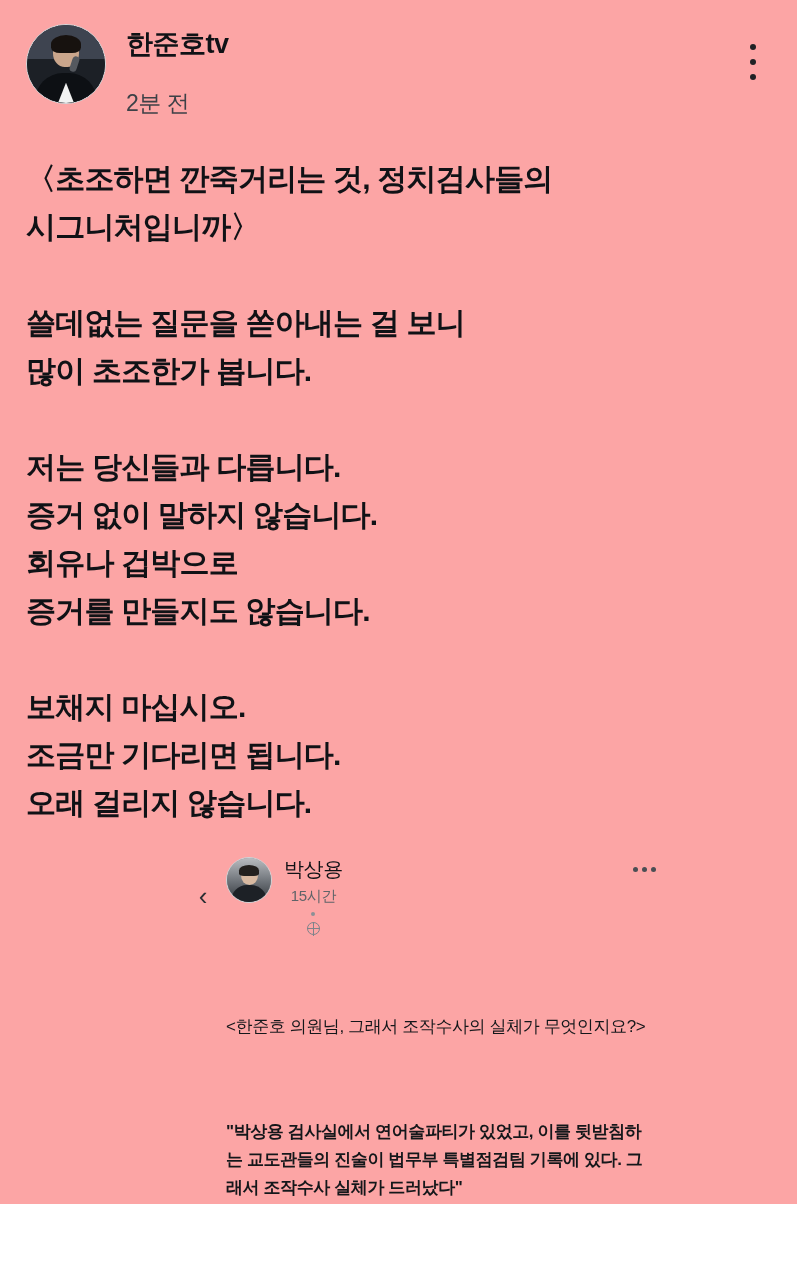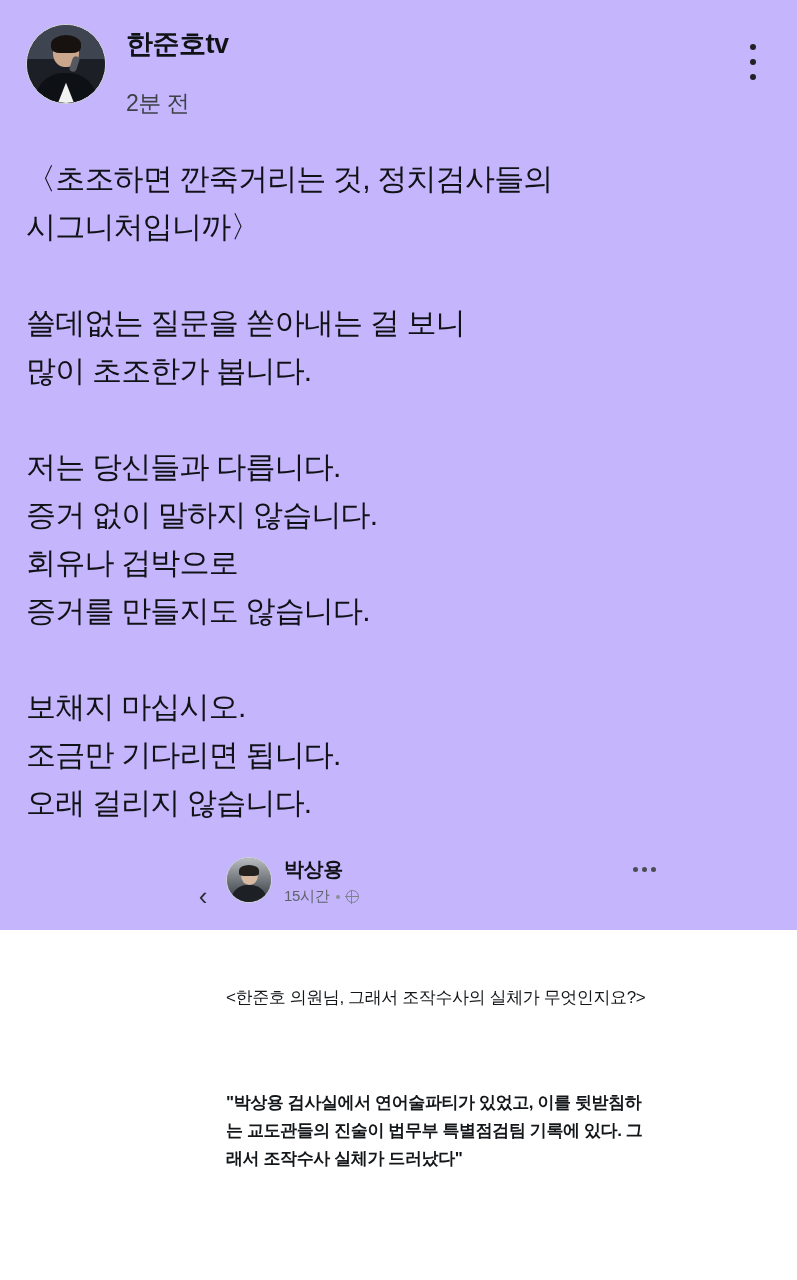--- a/index.html
+++ b/index.html
@@ -10,22 +10,22 @@
   body {
     font-family: "Liberation Sans", sans-serif;
     width: 797px;
     height: 1280px;
     position: relative;
     overflow: hidden;
     color: #0f1419;
   }
   .page {
     width: 797px;
-    height: 930px;
-    background: #c4b5fd;
+    height: 1204px;
+    background: #fca5a5;
     position: relative;
     box-sizing: border-box;
   }
 
   
   .post-header {
     display: flex;
     align-items: flex-start;
     padding: 24px 26px 0 26px;
     position: relative;
@@ -140,20 +140,21 @@
 
   
   .post-body {
     padding: 36px 26px 0 26px;
     font-size: 30px;
     line-height: 1.6;
     letter-spacing: -0.8px;
     color: #101216;
     white-space: pre-wrap;
     word-break: keep-all;
+    font-weight: bold;
   }
 
   
   .quote-wrap {
     margin: 30px 0 0 0;
     padding: 0 26px 0 26px;
     display: flex;
     align-items: flex-start;
   }
   .quote-back-icon {
@@ -221,33 +222,34 @@
     height: 40%;
     margin-left: -18px;
     border-radius: 16px 16px 0 0;
     background: #1d2126;
   }
   .q-meta {
     margin-left: 12px;
   }
   .q-name {
     font-size: 20px;
-    font-weight: bold;
+    font-weight: normal;
     color: #101216;
     letter-spacing: -0.4px;
     line-height: 1.2;
   }
   .q-sub {
     font-size: 15px;
     color: #5f6368;
     margin-top: 6px;
     display: flex;
     align-items: center;
     gap: 6px;
     letter-spacing: -0.3px;
+    flex-direction: column;
   }
   .q-dot {
     width: 4px;
     height: 4px;
     border-radius: 50%;
     background: #8b9096;
     display: inline-block;
   }
   .q-globe {
     width: 11px;

